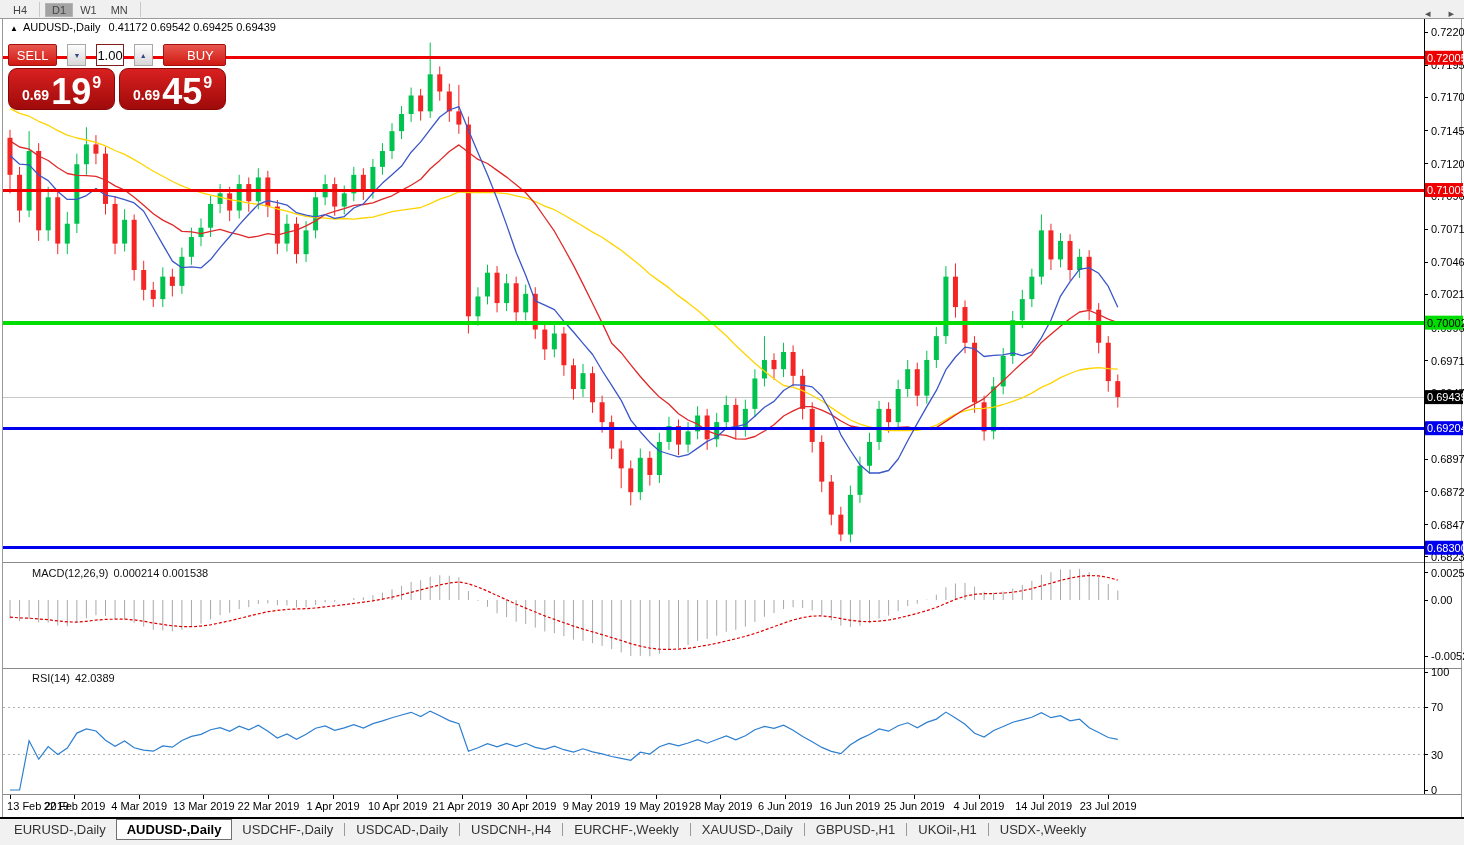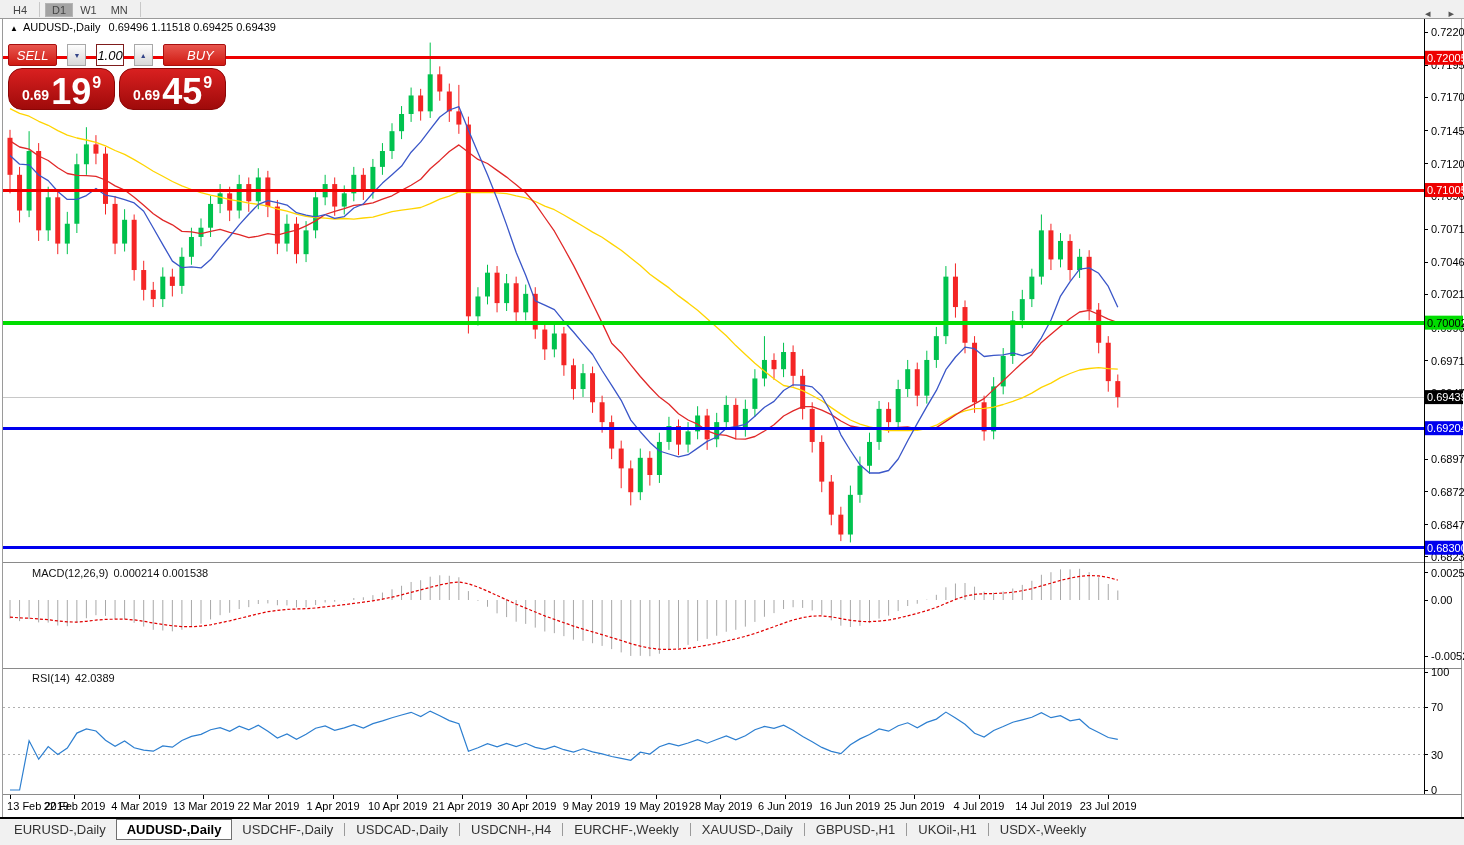--- a/index.html
+++ b/index.html
@@ -12,31 +12,31 @@
   .tbsep{width:1px;height:15px;background:#c8c8c8;margin:0 5px;}
   #cv{position:absolute;top:0;left:0;z-index:1;}
   .chart-title{position:absolute;top:21px;left:10px;font-size:11px;color:#000;z-index:3;white-space:nowrap;}
   .chart-title .tri{font-size:8px;margin-right:5px;}
   .chart-title .ohlc{margin-left:8px;}
   .ind-label{position:absolute;font-size:11px;color:#111;z-index:3;white-space:nowrap;padding-left:25px;}
   #macd-label{top:567px;left:7px;}
   #rsi-label{top:672px;left:7px;}
   .ind-label .vals{margin-left:5px;}
   .trade-widget{position:absolute;top:44px;left:8px;width:218px;z-index:5;}
-  .tw-row1{display:flex;gap:10px;height:22px;font-style:italic;}
+  .tw-row1{display:flex;gap:10px;height:22px;}
   .btn-sell,.btn-buy{width:50px;background:linear-gradient(#e8564e,#cf1a12);border:1px solid #a80f0f;
       border-radius:2px;color:#fff;font-size:13px;display:flex;align-items:center;justify-content:center;cursor:pointer;}
   .btn-buy{width:52px;padding-left:12px;}
   .spin{width:18px;background:linear-gradient(#fdfdfd,#d8d8d8);border:1px solid #a8a8a8;
       display:flex;align-items:center;justify-content:center;font-size:7px;color:#334488;cursor:pointer;}
   .vol{flex:1;background:#fff;border:1px solid #7f1d1d;font-size:13px;color:#000;
       display:flex;align-items:center;justify-content:flex-end;padding-right:0;}
   .tw-row2{display:flex;gap:4px;margin-top:2px;}
   .tile{width:107px;height:42px;background:linear-gradient(#d92020,#9f0a0a);border:1px solid #8a0606;
-      border-radius:14px;color:#fff;display:flex;align-items:flex-end;justify-content:center;
+      border-radius:9px;color:#fff;display:flex;align-items:flex-end;justify-content:center;
       padding-bottom:2px;box-sizing:border-box;cursor:pointer;}
   .tile .sm{font-size:14px;font-weight:bold;margin:0 2px 4px 0;}
   .tile .big{font-size:36px;font-weight:bold;line-height:30px;}
   .tile .sup{font-size:16px;font-weight:bold;margin:0 0 15px 1px;}
   .tabbar{position:absolute;left:0;right:0;top:819px;height:26px;background:#f1f1f1;
       display:flex;align-items:flex-start;font-size:13px;color:#333;z-index:10;padding-left:4px;}
   .tab{padding:3px 10px;white-space:nowrap;cursor:pointer;}
   .tab.active{background:#fff;border:1px solid #707070;font-weight:bold;color:#000;padding:2px 10px;}
   .tabsep{width:1px;height:13px;background:#9a9a9a;margin:0 1px;}
   .tab-arrows{position:absolute;right:10px;top:7px;display:flex;gap:18px;color:#555;font-size:11px;z-index:11;}
@@ -519,21 +519,21 @@
       <div class="tfbtn">H4</div>
       <div class="tbsep"></div>
       <div class="tfbtn active">D1</div>
       <div class="tfbtn">W1</div>
       <div class="tfbtn">MN</div>
       <div class="tbsep"></div>
     </div>
 </div>
 
 <div class="chart-title">
-  <span class="tri">▲</span><span>AUDUSD-,Daily</span><span class="ohlc">0.69496 1.11518 0.69425 0.69439</span>
+  <span class="tri">▲</span><span>AUDUSD-,Daily</span><span class="ohlc">0.41172 0.69542 0.69425 0.69439</span>
 </div>
 
 <div class="ind-label" id="macd-label">
   <span>MACD(12,26,9)</span><span class="vals">0.000214 0.001538</span>
 </div>
 <div class="ind-label" id="rsi-label">
   <span>RSI(14)</span><span class="vals">42.0389</span>
 </div>
 
 <div class="trade-widget">

